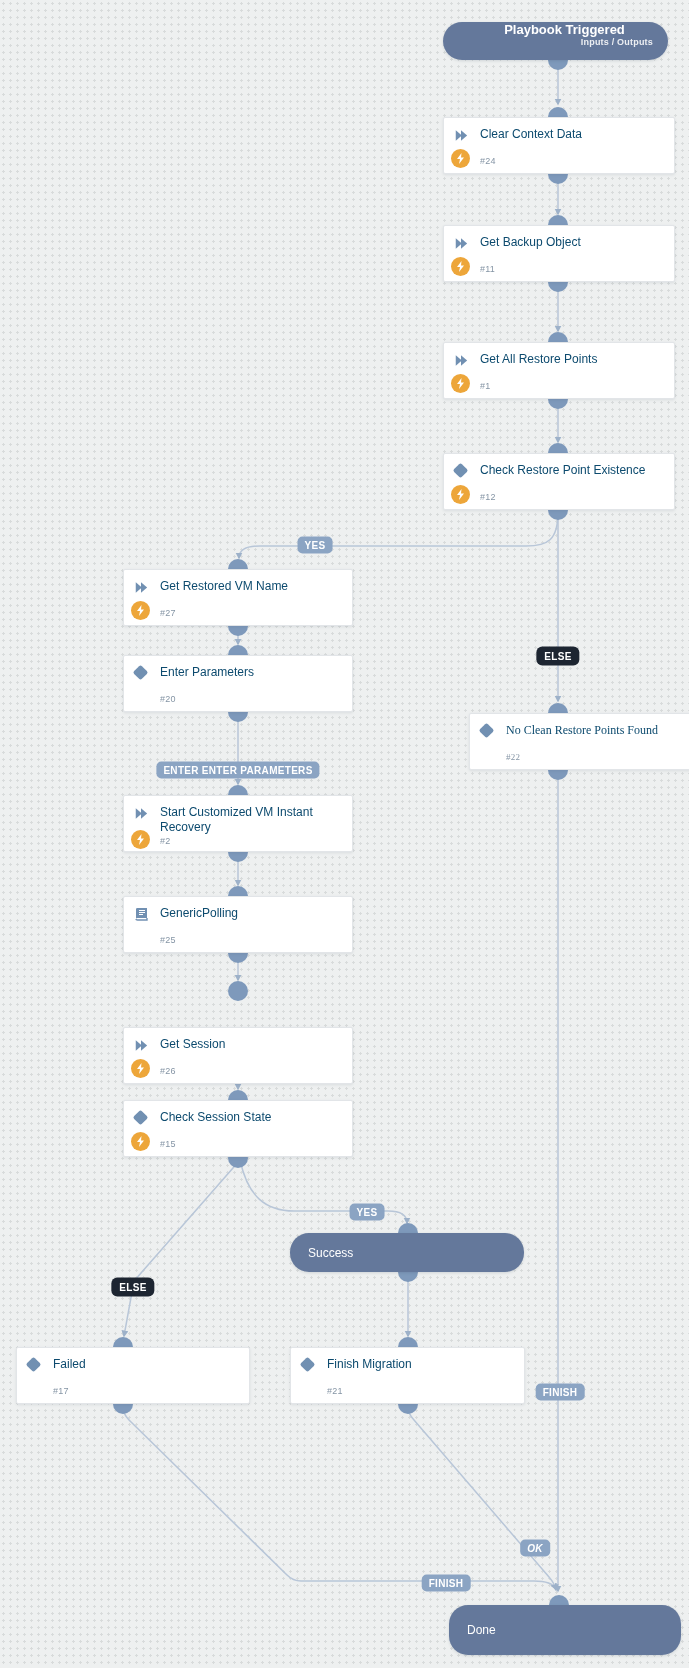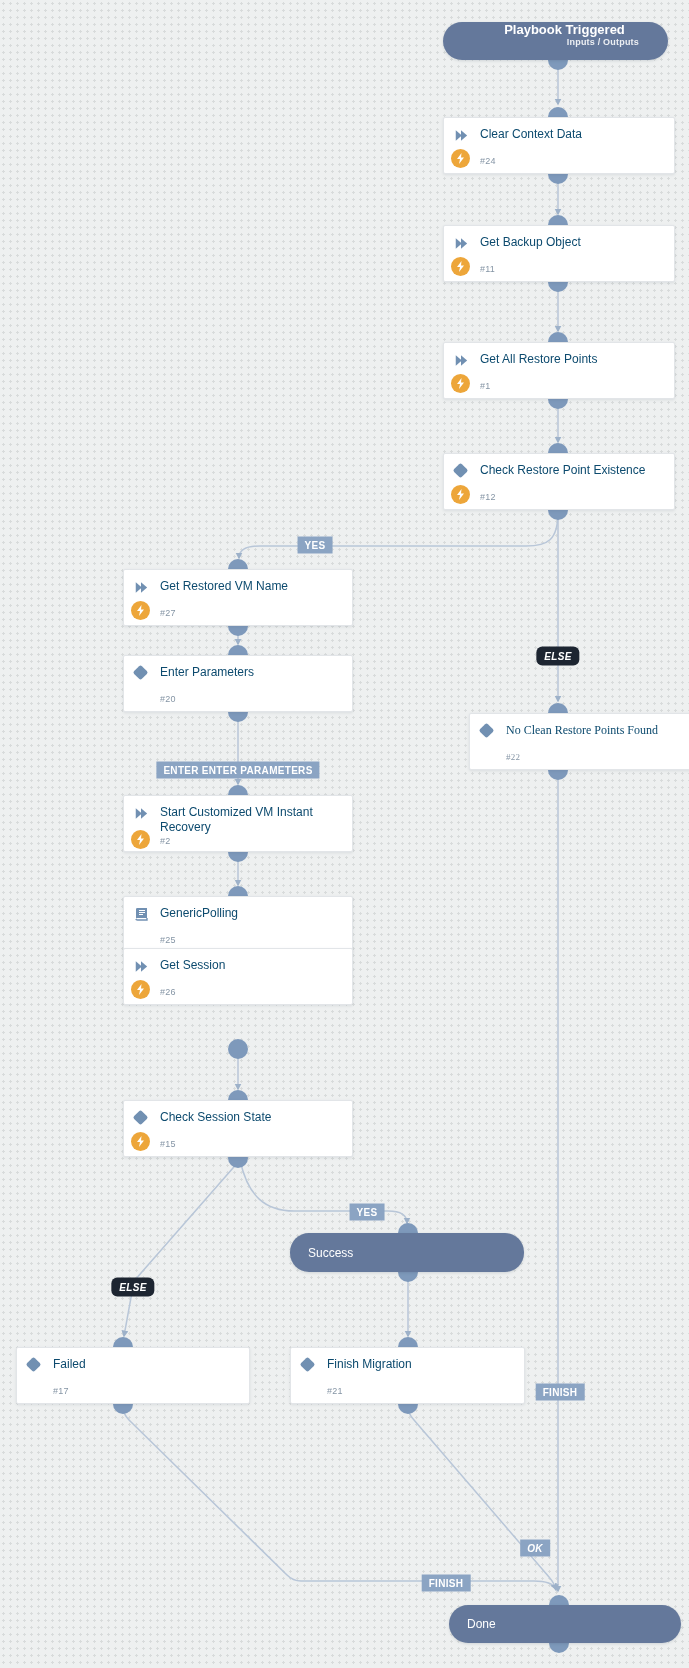--- a/index.html
+++ b/index.html
@@ -33,29 +33,29 @@
     position:absolute;left:7px;top:31px;width:19px;height:19px;border-radius:50%;
     background:#eda63a;display:flex;align-items:center;justify-content:center;
   }
   .pill{
     background:#64789b;border-radius:19px;display:flex;align-items:center;
     color:#ffffff;cursor:pointer;box-shadow:0 1px 3px rgba(40,60,80,0.15);
   }
   .pill .pill-title{font-size:13px;font-weight:bold;padding-left:18px;}
   .pill .pill-title.plain{font-weight:normal;font-size:12px;}
   .pill .io{
-    margin-left:auto;padding-right:29px;font-size:9px;font-weight:bold;
+    margin-left:auto;padding-right:15px;font-size:9px;font-weight:bold;
     color:rgba(255,255,255,0.88);letter-spacing:.2px;cursor:pointer;
   }
   .badge{
     position:absolute;z-index:3;transform:translate(-50%,-50%);
     background:#8ba4c3;color:#fff;font-size:10px;font-weight:bold;
-    padding:3px 7px;border-radius:0;letter-spacing:.3px;white-space:nowrap;
-  }
-  .badge.dark{background:#1d2531;padding:4px 8px;border-radius:6px;font-style:italic;}
+    padding:3px 7px;border-radius:5px;letter-spacing:.3px;white-space:nowrap;
+  }
+  .badge.dark{background:#1d2531;padding:4px 8px;border-radius:6px;}
 </style>
 </head>
 <body>
 
 <div class="canvas">
 
   <svg class="wires" width="689" height="1668" viewBox="0 0 689 1668">
     <defs>
       <marker id="arr" markerUnits="userSpaceOnUse" markerWidth="8" markerHeight="8" refX="5.5" refY="3.5" orient="auto">
         <path d="M0,0 L7,3.5 L0,7 Z" fill="#9db1c9"></path>
@@ -228,21 +228,21 @@
       <svg width="15" height="14" viewBox="0 0 15 14">
           <path d="M2 2 Q2 1 3.5 1 L13 1 L13 11 L3.5 11 Q2 11 2 12 Z" fill="#7190b2"></path>
           <path d="M2 12 Q2 13 3.5 13 L13 13 L13 11" stroke="#7190b2" stroke-width="1.4" fill="none"></path>
           <path d="M5 3.5 H11 M5 5.5 H11 M5 7.5 H9" stroke="#fff" stroke-width="1" fill="none"></path>
         </svg>
     </span>
     <span class="title">GenericPolling</span>
     <span class="num">#25</span>
   </div>
 
-  <div class="node card" style="left:123px;top:948px;width:230px;text-decoration:underline;">
+  <div class="node card" style="left:123px;top:1027px;width:230px;text-decoration:underline;">
     <span class="icon-chevron">
       <svg width="14" height="13" viewBox="0 0 16 14">
           <path d="M2 1 L9 7 L2 13 Z" fill="#7190b2"></path>
           <path d="M8 1 L15 7 L8 13 Z" fill="#7190b2"></path>
         </svg>
     </span>
     <span class="title">Get Session</span>
     <span class="icon-bolt">
       <svg width="9" height="11" viewBox="0 0 9 11">
           <path d="M5.5 0 L1 6 L4 6 L3 11 L8 4.5 L5 4.5 Z" fill="#fff"></path>
@@ -271,21 +271,21 @@
     <span class="title">Failed</span>
     <span class="num">#17</span>
   </div>
 
   <div class="node card" style="left:290px;top:1347px;width:235px;">
     <span class="icon-diamond"></span>
     <span class="title">Finish Migration</span>
     <span class="num">#21</span>
   </div>
 
-  <div class="node pill" style="left:449px;top:1605px;width:232px;height:38px;">
+  <div class="node pill" style="left:449px;top:1605px;width:232px;height:50px;">
     <span class="pill-title plain">Done</span>
   </div>
 
   <div class="badge" style="left:315px;top:545px;">YES</div>
   <div class="badge dark" style="left:558px;top:656px;">ELSE</div>
   <div class="badge" style="left:238px;top:770px;">ENTER ENTER PARAMETERS</div>
   <div class="badge" style="left:367px;top:1212px;">YES</div>
   <div class="badge dark" style="left:133px;top:1287px;">ELSE</div>
   <div class="badge" style="left:560px;top:1392px;">FINISH</div>
   <div class="badge" style="left:535px;top:1548px;font-style:italic;">OK</div>

